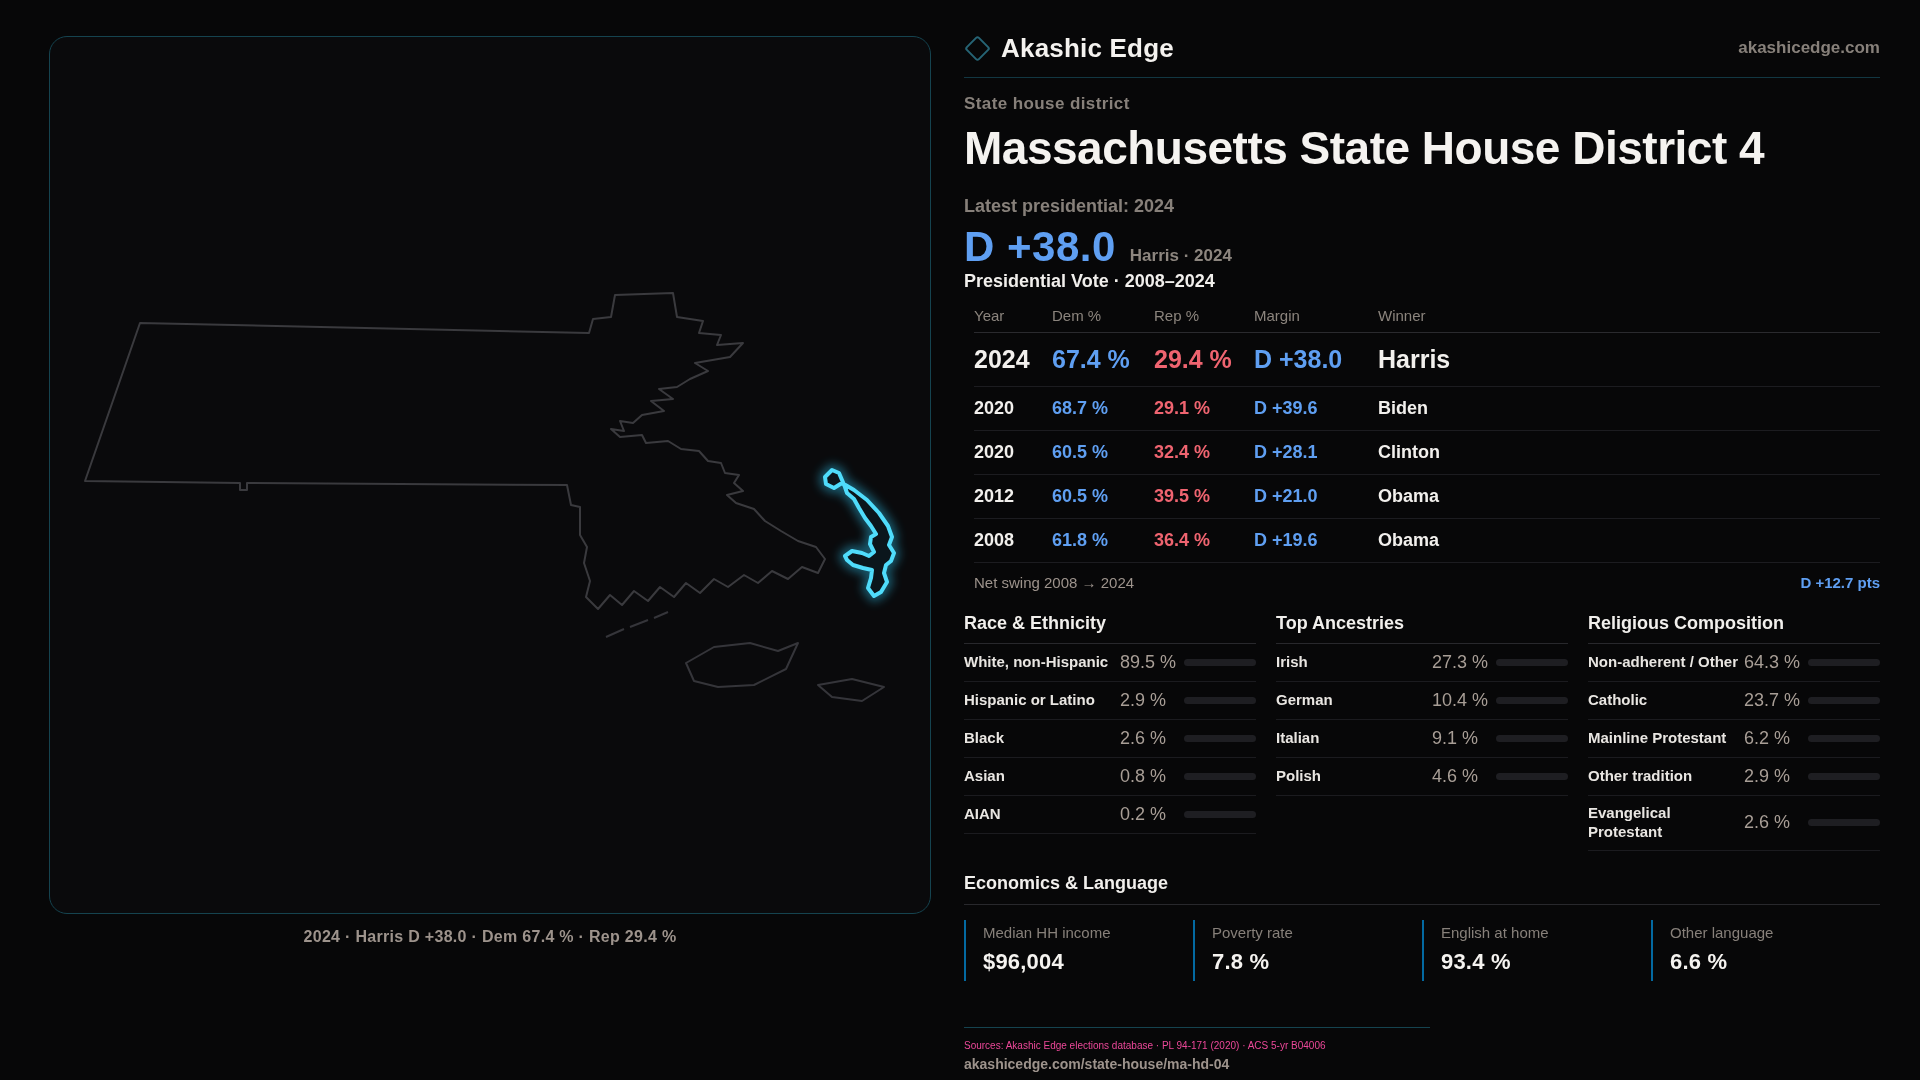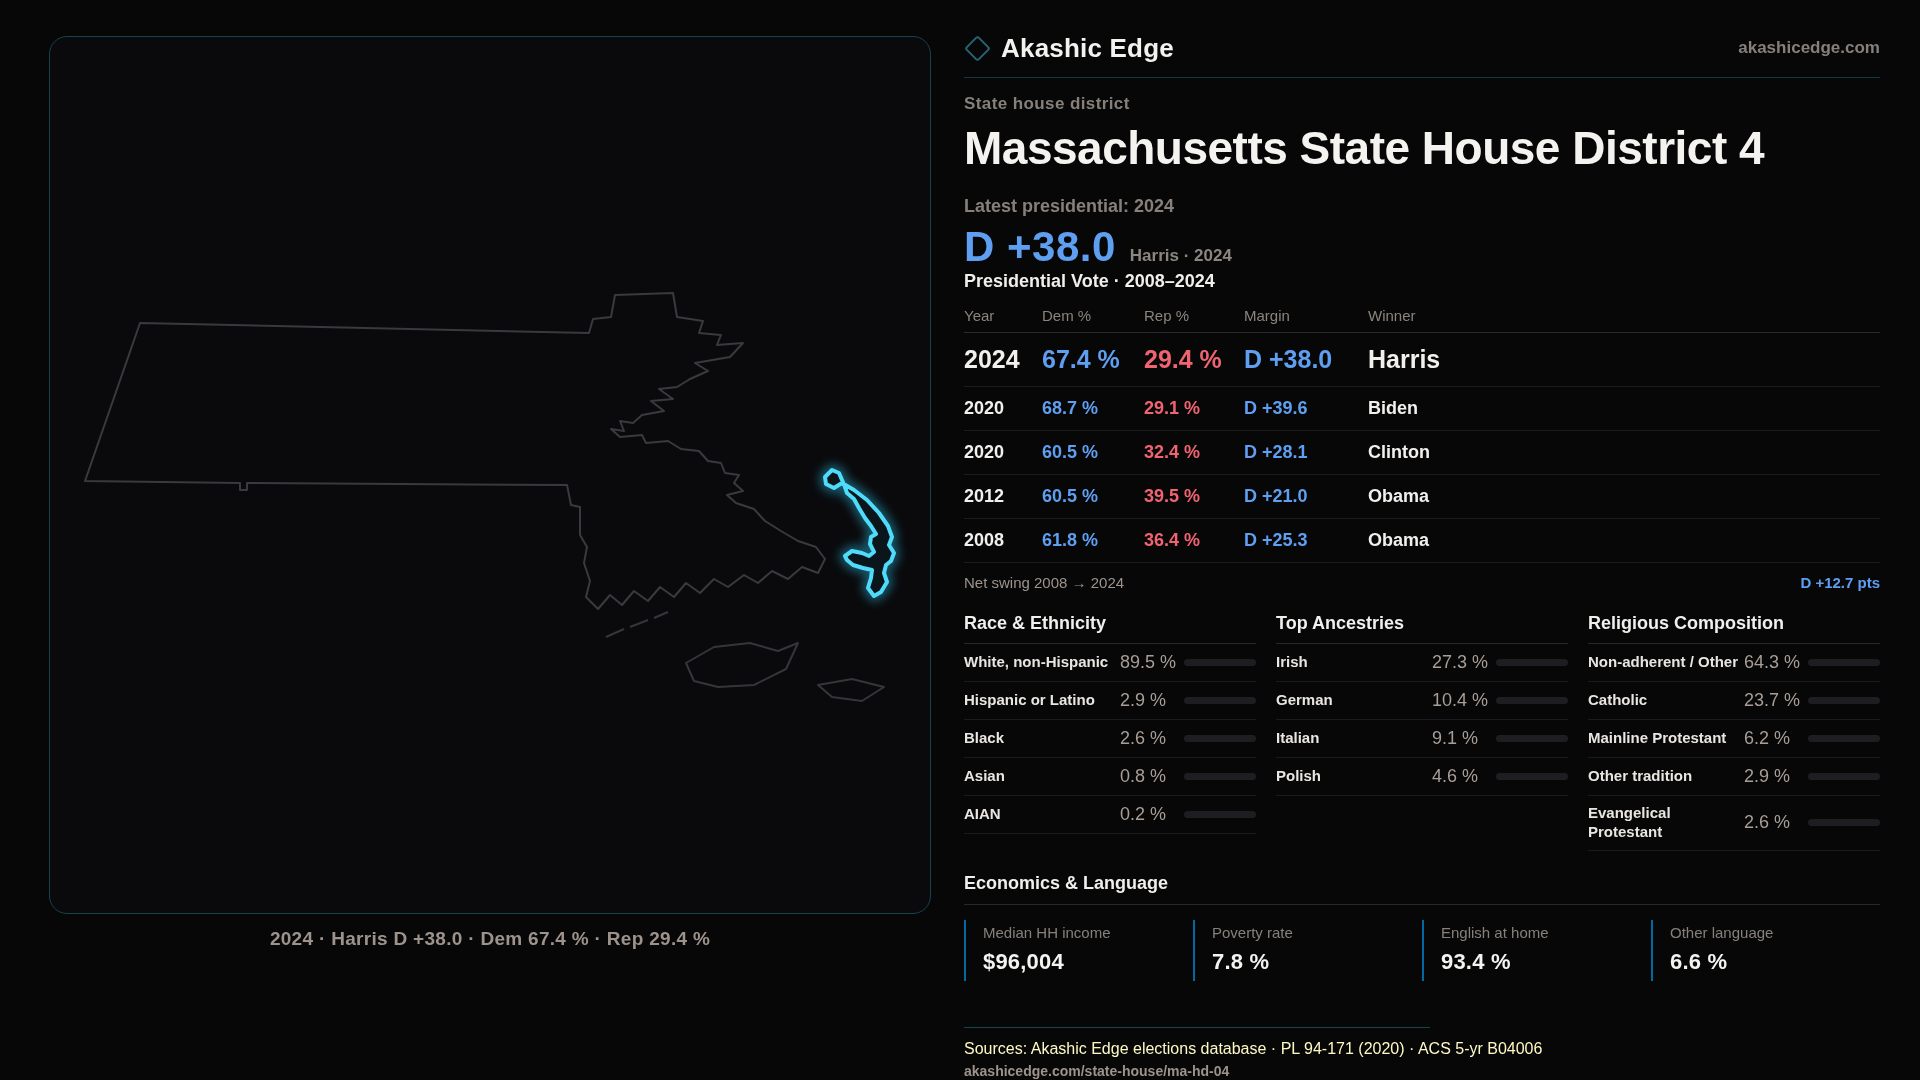--- a/index.html
+++ b/index.html
@@ -3,41 +3,41 @@
 <meta charset="utf-8">
 <style>
   * { margin:0; padding:0; box-sizing:border-box; }
   html,body { width:1920px; height:1080px; background:#070708; overflow:hidden;
     font-family:"Liberation Sans","DejaVu Sans",sans-serif; color:#eceae6; }
 
   
   .map-panel { position:absolute; left:49px; top:36px; width:882px; height:878px;
     background:#0a0a0c; border:1px solid #15434f; border-radius:18px; overflow:hidden; }
   .map-caption { position:absolute; left:49px; top:928px; width:882px; text-align:center;
-    font-size:19px; font-weight:bold; color:#9d938c; letter-spacing:.3px; }
+    font-size:16px; font-weight:bold; color:#9d938c; letter-spacing:.3px; }
 
   
   .right { position:absolute; left:964px; top:30px; width:916px; }
   .brand-row { display:flex; align-items:center; justify-content:space-between; height:36px; }
   .brand-left { display:flex; align-items:center; gap:14px; }
   .diamond { width:19px; height:19px; border:2px solid #266475; border-radius:3px;
     transform:rotate(45deg); margin-left:4px; }
   .brand-name { font-size:26px; font-weight:bold; color:#f4f2ef; letter-spacing:.2px; }
   .brand-domain { font-size:17px; font-weight:bold; color:#87807a; }
   .hdr-divider { height:1px; background:#123742; margin-top:11px; }
 
   .kicker { margin-top:16px; font-size:17px; font-weight:bold; color:#87807a; letter-spacing:.4px; }
   .page-title { margin-top:7px; font-size:46px; font-weight:bold; color:#f5f3f0; letter-spacing:-.5px; }
   .latest { margin-top:21px; font-size:18px; font-weight:bold; color:#87807a; }
   .headline { margin-top:6px; display:flex; align-items:baseline; gap:14px; }
   .headline-margin { font-size:42px; font-weight:bold; color:#5f9ff2; letter-spacing:.5px; }
   .headline-ctx { font-size:17px; font-weight:bold; color:#8d867f; }
   .pv-title { font-size:18px; font-weight:bold; color:#f1efec; }
 
-  .pv-table { margin-top:6px; }
+  .pv-table { margin-top:6px;margin-left:10px; }
   .pv-grid { display:grid; grid-template-columns:78px 102px 100px 124px 1fr; align-items:baseline; }
   .pv-head { padding:9px 0 8px; border-bottom:1px solid #2a2a2e; }
   .pv-head span { font-size:15px; color:#8b847d; }
   .pv-row { border-bottom:1px solid #1c1c20; padding:11px 0; font-size:18px; font-weight:bold; }
   .pv-row.big { padding:12px 0; font-size:25px; }
   .cell-year { color:#f2f0ed; }
   .cell-dem { color:#5f9ff2; }
   .cell-rep { color:#ef6470; }
   .cell-margin { color:#5f9ff2; }
   .cell-winner { color:#f2f0ed; }
@@ -55,21 +55,21 @@
   .bar-fill { height:7px; border-radius:4px; }
 
   .econ-title { margin-top:22px; font-size:18px; font-weight:bold; color:#f1efec; padding-bottom:10px; border-bottom:1px solid #28282c; }
   .stats { margin-top:15px; display:grid; grid-template-columns:1fr 1fr 1fr 1fr; }
   .stat { border-left:2px solid #0369a1; padding:4px 0 6px 17px; }
   .stat-label { font-size:15px; color:#87807a; }
   .stat-value { margin-top:8px; font-size:22px; font-weight:bold; color:#f5f3f0; letter-spacing:.2px; }
 
   .footer { margin-top:46px; }
   .footer-divider { width:466px; height:1px; background:#15434f; }
-  .sources { margin-top:12px; font-size:16px; color:#fef9c3; }
+  .sources { margin-top:12px; font-size:10px; color:#ec4899; }
   .permalink { margin-top:5px; font-size:14px; font-weight:bold; color:#9d938c; }
 </style>
 </head>
 <body>
 
 <div class="map-panel">
   <svg width="882" height="878" viewBox="0 0 882 878">
     <defs>
       <filter id="glow" x="-40%" y="-40%" width="180%" height="180%">
         <feGaussianBlur stdDeviation="5"></feGaussianBlur>
@@ -145,21 +145,21 @@
       <span class="cell-year">2012</span>
       <span class="cell-dem">60.5 %</span>
       <span class="cell-rep">39.5 %</span>
       <span class="cell-margin">D +21.0</span>
       <span class="cell-winner">Obama</span>
     </div>
     <div class="pv-grid pv-row">
       <span class="cell-year">2008</span>
       <span class="cell-dem">61.8 %</span>
       <span class="cell-rep">36.4 %</span>
-      <span class="cell-margin">D +25.3</span>
+      <span class="cell-margin">D +19.6</span>
       <span class="cell-winner">Obama</span>
     </div>
     <div class="net-swing">
       <span class="net-swing-label">Net swing 2008 → 2024</span>
       <span class="net-swing-value">D +12.7 pts</span>
     </div>
   </div>
 
   <div class="demo-grid">
 

